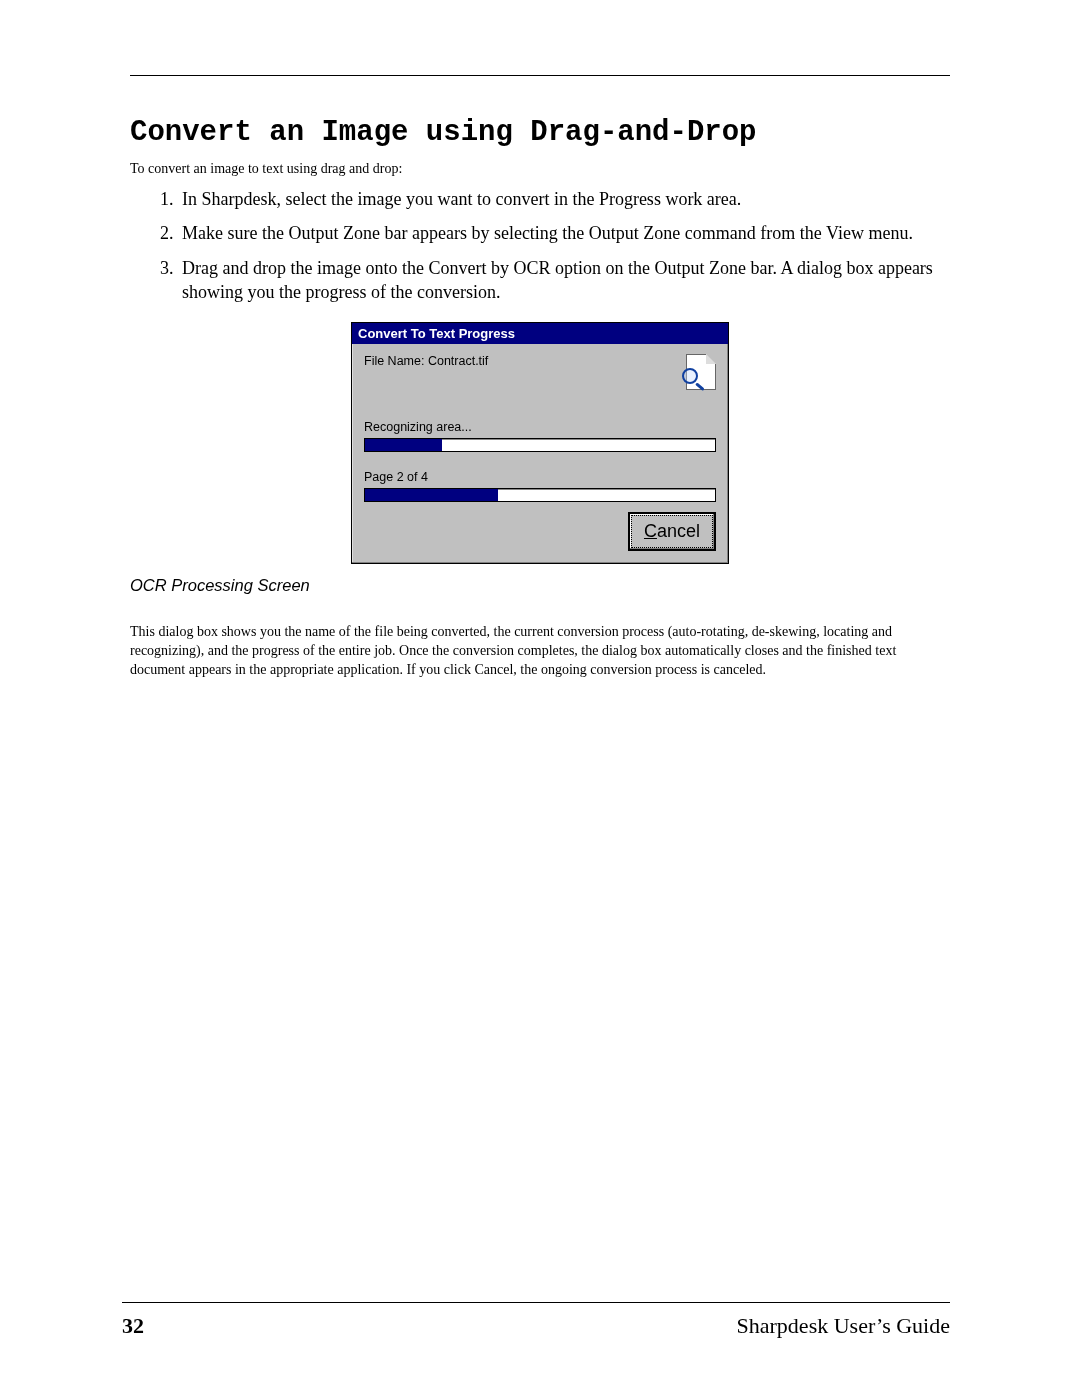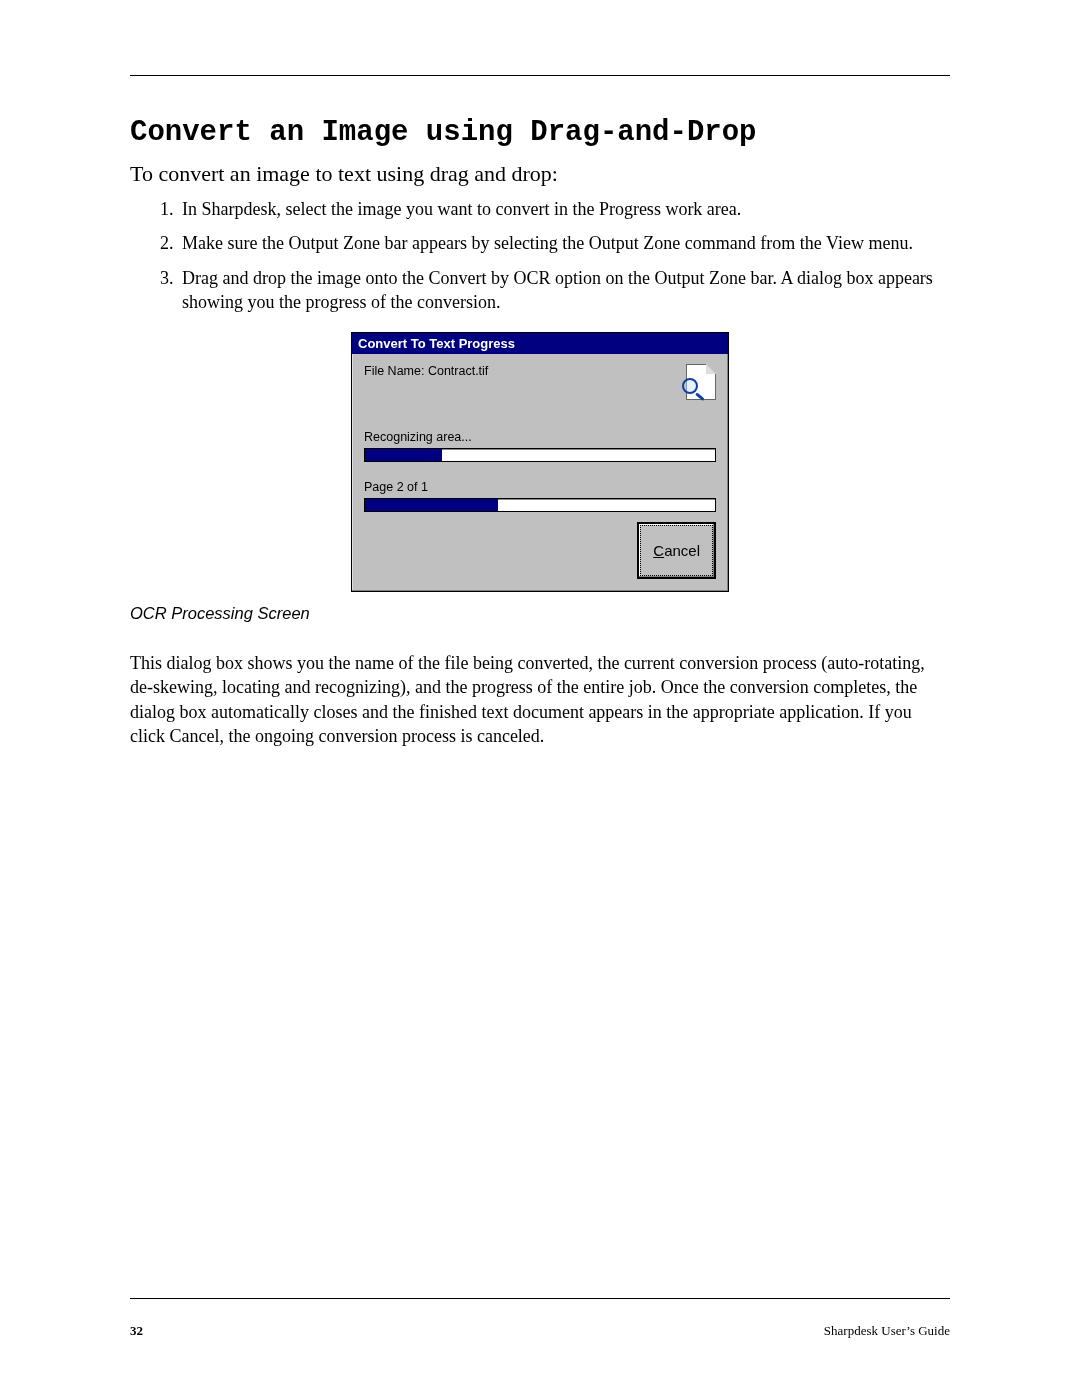--- a/index.html
+++ b/index.html
@@ -17,21 +17,21 @@
       border-top: 1.5px solid #000;
       margin-bottom: 40px;
     }
     .heading {
       font-family: Liberation Mono, monospace;
       font-weight: bold;
       font-size: 29px;
       margin-bottom: 12px;
     }
     .intro {
-      font-size: 22px;
+      font-size: 14px;
       margin-bottom: 10px;
     }
     ol.steps {
       list-style: none;
       padding-left: 30px;
       font-size: 18px;
     }
     ol.steps li {
       margin-bottom: 10px;
       position: relative;
@@ -125,51 +125,51 @@
       height: 100%;
       background: #000080;
     }
     .btn-row {
       display: flex;
       justify-content: flex-end;
       margin-top: 4px;
     }
     .win-btn {
       font-family: Arial, Helvetica, sans-serif;
-      font-size: 15px;
-      padding: 18px 14px;
+      font-size: 18px;
+      padding: 7px 14px;
       background: #c0c0c0;
       border: 2px solid #000;
       outline: 1px dotted #000;
       outline-offset: -4px;
       box-shadow: inset -1px -1px 0 #808080, inset 1px 1px 0 #fff;
       cursor: default;
     }
     .win-btn .u { text-decoration: underline; }
     .caption {
       text-align: left;
       font-style: italic;
       font-size: 16.5px;
       font-family: Arial, Helvetica, sans-serif;
       margin-bottom: 28px;
     }
     .bodypara {
-      font-size: 18px;
+      font-size: 14px;
       line-height: 1.35;
     }
     .footer {
       position: absolute;
-      left: 130px;
+      left: 122px;
       right: 130px;
       bottom: 58px;
       border-top: 1.5px solid #000;
-      padding-top: 24px;
+      padding-top: 10px;
       display: flex;
       justify-content: space-between;
-      font-size: 13px;
+      font-size: 22px;
     }
     .footer .pg { font-weight: bold; }
   </style>
 </head>
 <body>
 
 <div class="page">
   <div class="top-rule"></div>
 
   <h1 class="heading">Convert an Image using Drag-and-Drop</h1>
@@ -194,21 +194,21 @@
             <div class="mag-ring"></div>
             <div class="mag-handle"></div>
           </div>
         </div>
 
         <div class="section-label">Recognizing area...</div>
         <div class="progress-track">
           <div class="progress-fill" style="width:22%"></div>
         </div>
 
-        <div class="section-label">Page 2 of 1</div>
+        <div class="section-label">Page 2 of 4</div>
         <div class="progress-track" style="margin-bottom:10px;">
           <div class="progress-fill" style="width:38%"></div>
         </div>
 
         <div class="btn-row">
           <button class="win-btn"><span class="u">C</span><span>ancel</span></button>
         </div>
       </div>
     </div>
   </div>

